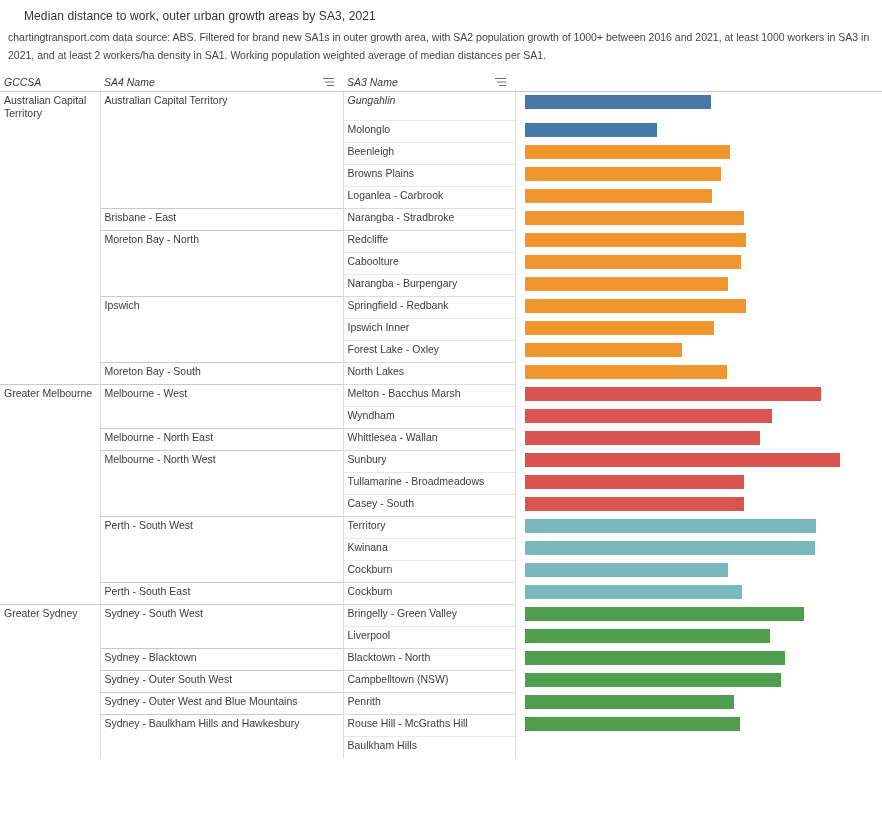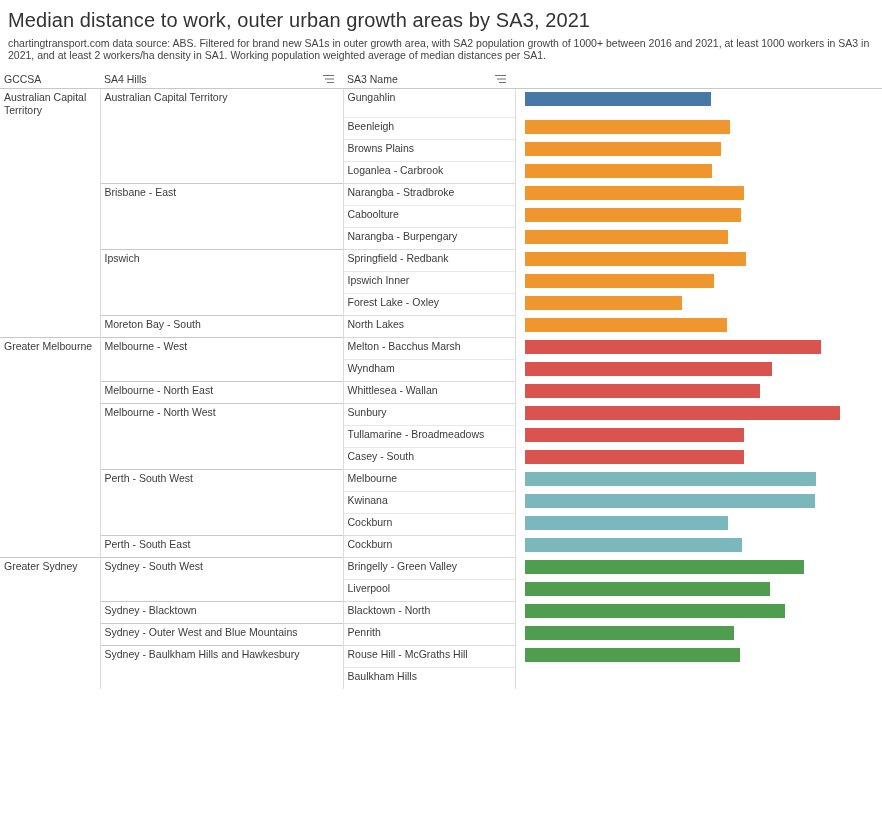--- a/index.html
+++ b/index.html
@@ -9,31 +9,31 @@
   }
   body {
     width: 882px;
     height: 825px;
     font-family: "Liberation Sans", sans-serif;
     color: #3b3b3b;
     position: relative;
     overflow: hidden;
   }
   #title {
-    font-size: 20px;
+    font-size: 12px;
     color: #333333;
-    padding: 9px 0 0 8px;
+    padding: 9px 0 0 24px;
     font-weight: normal;
     letter-spacing: 0.1px;
   }
   #subtitle {
     font-size: 10.5px;
     color: #444444;
     padding: 5px 8px 0 8px;
-    line-height: 12px;
+    line-height: 18px;
     max-width: 870px;
   }
   #chart-area {
     position: relative;
     margin-top: 7px;
   }
   table.grid {
     border-collapse: collapse;
     width: 882px;
     table-layout: fixed;
@@ -41,20 +41,21 @@
   table.grid th {
     font-size: 10.5px;
     font-weight: normal;
     color: #3b3b3b;
     text-align: left;
     vertical-align: bottom;
     padding: 0 0 3px 4px;
     border-bottom: 1px solid #c8c8c8;
     position: relative;
     height: 17px;
+    font-style: italic;
   }
   table.grid td {
     font-size: 10.5px;
     color: #3b3b3b;
     vertical-align: top;
     padding: 2px 0 0 4px;
     height: 19px;
     line-height: 13px;
   }
   .col-gccsa { width: 100px; }
@@ -66,21 +67,21 @@
     border-right: 1px solid #dcdcdc;
   }
   td.bar-cell {
     padding: 0;
     position: relative;
   }
   .grp-top td.gccsa-cell { border-top: 1px solid #c8c8c8; }
   .sa4-top td.sa4-cell { border-top: 1px solid #c8c8c8; }
   .sa4-top td.sa3-cell { border-top: 1px solid #dcdcdc; }
   tr.row:not(.sa4-top) td.sa3-cell { border-top: 1px solid #e8e8e8; }
-  tr.row:first-child td.sa3-cell { border-top: none; }
+  tr.row:first-child td.sa3-cell { border-top: none; font-style: italic; }
   td.gccsa-cell.blank, td.sa4-cell.blank { border-top: none; }
 
   .sort-icon {
     position: absolute;
     right: 8px;
     bottom: 4px;
     width: 12px;
     height: 10px;
     display: block;
   }
@@ -110,21 +111,21 @@
     <colgroup>
       <col class="col-gccsa">
       <col class="col-sa4">
       <col class="col-sa3">
       <col class="col-bar">
     </colgroup>
     <thead>
       <tr>
         <th>GCCSA</th>
         <th>
-          <span>SA4 Hills</span>
+          <span>SA4 Name</span>
           <svg class="sort-icon" viewBox="0 0 12 10">
             <line x1="0" y1="1.5" x2="11" y2="1.5" stroke="#707070" stroke-width="1"></line>
             <line x1="2" y1="5" x2="11" y2="5" stroke="#707070" stroke-width="1"></line>
             <line x1="4" y1="8.5" x2="11" y2="8.5" stroke="#707070" stroke-width="1"></line>
           </svg>
         </th>
         <th>
           <span>SA3 Name</span>
           <svg class="sort-icon" viewBox="0 0 12 10">
             <line x1="0" y1="1.5" x2="11" y2="1.5" stroke="#707070" stroke-width="1"></line>
@@ -142,20 +143,30 @@
           <td class="sa3-cell">Gungahlin</td>
           <td class="bar-cell">
             <div class="barwrap">
               <div class="bar" title="Gungahlin: 17.5 km" style="width: 186.667px; background: rgb(72, 120, 168);"></div>
             </div>
           </td>
         </tr>
         <tr class="row">
           <td class="gccsa-cell blank"></td>
           <td class="sa4-cell blank"></td>
+          <td class="sa3-cell">Molonglo</td>
+          <td class="bar-cell">
+            <div class="barwrap">
+              <div class="bar" title="Molonglo: 12.4 km" style="width: 132.267px; background: rgb(72, 120, 168);"></div>
+            </div>
+          </td>
+        </tr>
+        <tr class="row">
+          <td class="gccsa-cell blank"></td>
+          <td class="sa4-cell blank"></td>
           <td class="sa3-cell">Beenleigh</td>
           <td class="bar-cell">
             <div class="barwrap">
               <div class="bar" title="Beenleigh: 19.3 km" style="width: 205.867px; background: rgb(240, 150, 46);"></div>
             </div>
           </td>
         </tr>
         <tr class="row">
           <td class="gccsa-cell blank"></td>
           <td class="sa4-cell blank"></td>
@@ -176,20 +187,30 @@
             </div>
           </td>
         </tr>
         <tr class="row sa4-top">
           <td class="gccsa-cell blank"></td>
           <td class="sa4-cell">Brisbane - East</td>
           <td class="sa3-cell">Narangba - Stradbroke</td>
           <td class="bar-cell">
             <div class="barwrap">
               <div class="bar" title="Cleveland - Stradbroke: 20.6 km" style="width: 219.733px; background: rgb(240, 150, 46);"></div>
+            </div>
+          </td>
+        </tr>
+        <tr class="row sa4-top">
+          <td class="gccsa-cell blank"></td>
+          <td class="sa4-cell">Moreton Bay - North</td>
+          <td class="sa3-cell">Redcliffe</td>
+          <td class="bar-cell">
+            <div class="barwrap">
+              <div class="bar" title="Redcliffe: 20.8 km" style="width: 221.867px; background: rgb(240, 150, 46);"></div>
             </div>
           </td>
         </tr>
         <tr class="row">
           <td class="gccsa-cell blank"></td>
           <td class="sa4-cell blank"></td>
           <td class="sa3-cell">Caboolture</td>
           <td class="bar-cell">
             <div class="barwrap">
               <div class="bar" title="Caboolture: 20.3 km" style="width: 216.533px; background: rgb(240, 150, 46);"></div>
@@ -302,21 +323,21 @@
           <td class="sa3-cell">Casey - South</td>
           <td class="bar-cell">
             <div class="barwrap">
               <div class="bar" title="Casey - South: 20.6 km" style="width: 219.733px; background: rgb(217, 83, 79);"></div>
             </div>
           </td>
         </tr>
         <tr class="row sa4-top">
           <td class="gccsa-cell blank"></td>
           <td class="sa4-cell">Perth - South West</td>
-          <td class="sa3-cell">Melbourne</td>
+          <td class="sa3-cell">Territory</td>
           <td class="bar-cell">
             <div class="barwrap">
               <div class="bar" title="Rockingham: 27.3 km" style="width: 291.2px; background: rgb(122, 184, 189);"></div>
             </div>
           </td>
         </tr>
         <tr class="row">
           <td class="gccsa-cell blank"></td>
           <td class="sa4-cell blank"></td>
           <td class="sa3-cell">Kwinana</td>
@@ -371,20 +392,30 @@
           <td class="sa4-cell">Sydney - Blacktown</td>
           <td class="sa3-cell">Blacktown - North</td>
           <td class="bar-cell">
             <div class="barwrap">
               <div class="bar" title="Blacktown - North: 24.4 km" style="width: 260.267px; background: rgb(79, 158, 79);"></div>
             </div>
           </td>
         </tr>
         <tr class="row sa4-top">
           <td class="gccsa-cell blank"></td>
+          <td class="sa4-cell">Sydney - Outer South West</td>
+          <td class="sa3-cell">Campbelltown (NSW)</td>
+          <td class="bar-cell">
+            <div class="barwrap">
+              <div class="bar" title="Campbelltown (NSW): 24 km" style="width: 256px; background: rgb(79, 158, 79);"></div>
+            </div>
+          </td>
+        </tr>
+        <tr class="row sa4-top">
+          <td class="gccsa-cell blank"></td>
           <td class="sa4-cell">Sydney - Outer West and Blue Mountains</td>
           <td class="sa3-cell">Penrith</td>
           <td class="bar-cell">
             <div class="barwrap">
               <div class="bar" title="Penrith: 19.6 km" style="width: 209.067px; background: rgb(79, 158, 79);"></div>
             </div>
           </td>
         </tr>
         <tr class="row sa4-top">
           <td class="gccsa-cell blank"></td>

